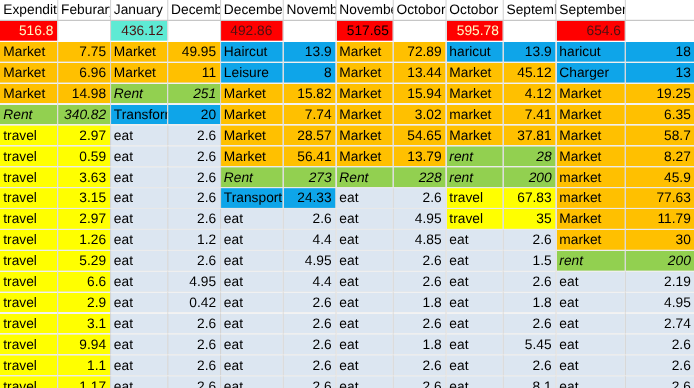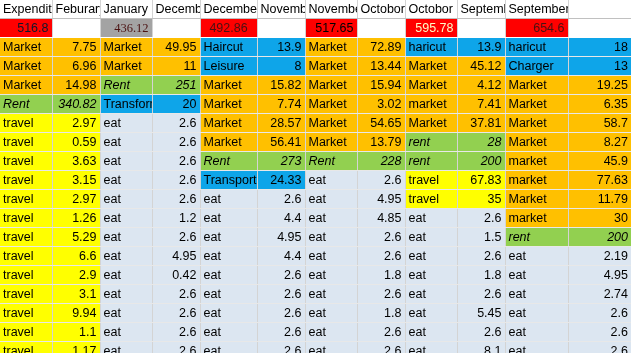--- a/index.html
+++ b/index.html
@@ -104,23 +104,23 @@
           <td class="cat">December</td>
           <td class="cat">November</td>
           <td class="cat">November</td>
           <td class="cat">Octobor</td>
           <td class="cat">Octobor</td>
           <td class="cat">September</td>
           <td class="cat">September</td>
           <td class="cat"></td>
         </tr>
         <tr class="tot">
-          <td class="amt" style="background: rgb(255, 0, 0); color: #0f172a;">516.8</td>
-          <td class="cat" style="background: rgb(255, 255, 255); border-bottom: 1px solid rgb(255, 255, 255);"></td>
-          <td class="amt" style="background: #a3a3a3; color: rgb(74, 17, 17); font-family: Liberation Serif, serif;">436.12</td>
+          <td class="amt" style="background: rgb(255, 0, 0); color: #fef9c3;">516.8</td>
+          <td class="cat" style="background: rgb(255, 255, 255); border-bottom: 1px solid rgb(255, 255, 255);"></td>
+          <td class="amt" style="background: #5eead4; color: rgb(74, 17, 17);">436.12</td>
           <td class="cat" style="background: rgb(255, 255, 255); border-bottom: 1px solid rgb(255, 255, 255);"></td>
           <td class="amt" style="background: rgb(255, 0, 0); color: rgb(74, 17, 17); text-align: center;">492.86</td>
           <td class="cat" style="background: rgb(255, 255, 255); border-bottom: 1px solid rgb(255, 255, 255);"></td>
           <td class="amt" style="background: rgb(255, 0, 0); color: #000000;">517.65</td>
           <td class="cat" style="background: rgb(255, 255, 255); border-bottom: 1px solid rgb(255, 255, 255);"></td>
           <td class="amt" style="background: rgb(255, 0, 0); color: #fef9c3;">595.78</td>
           <td class="cat" style="background: rgb(255, 255, 255); border-bottom: 1px solid rgb(255, 255, 255);"></td>
           <td class="amt" style="background: rgb(255, 0, 0); color: rgb(74, 17, 17); text-align: right;">654.6</td>
           <td class="cat" style="background: rgb(255, 255, 255); border-bottom: 1px solid rgb(255, 255, 255);"></td>
         </tr>

